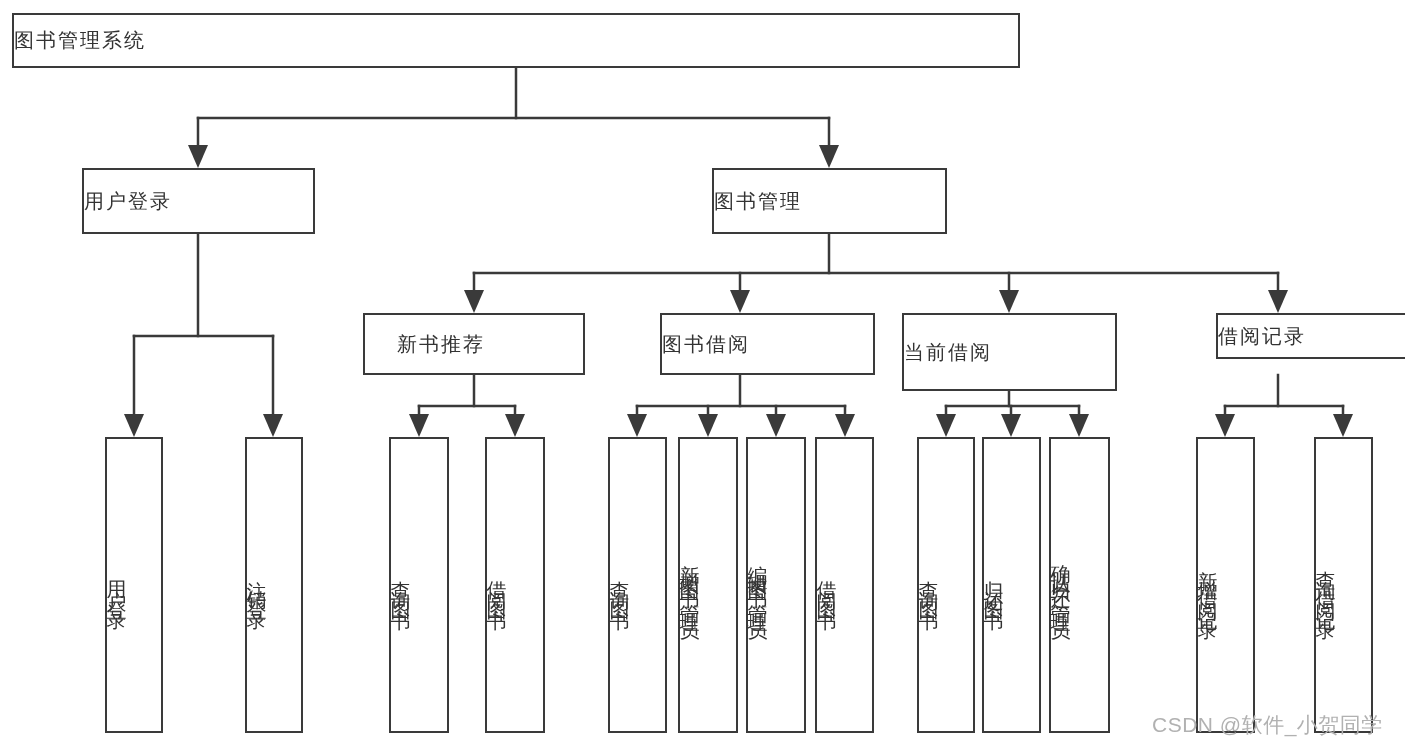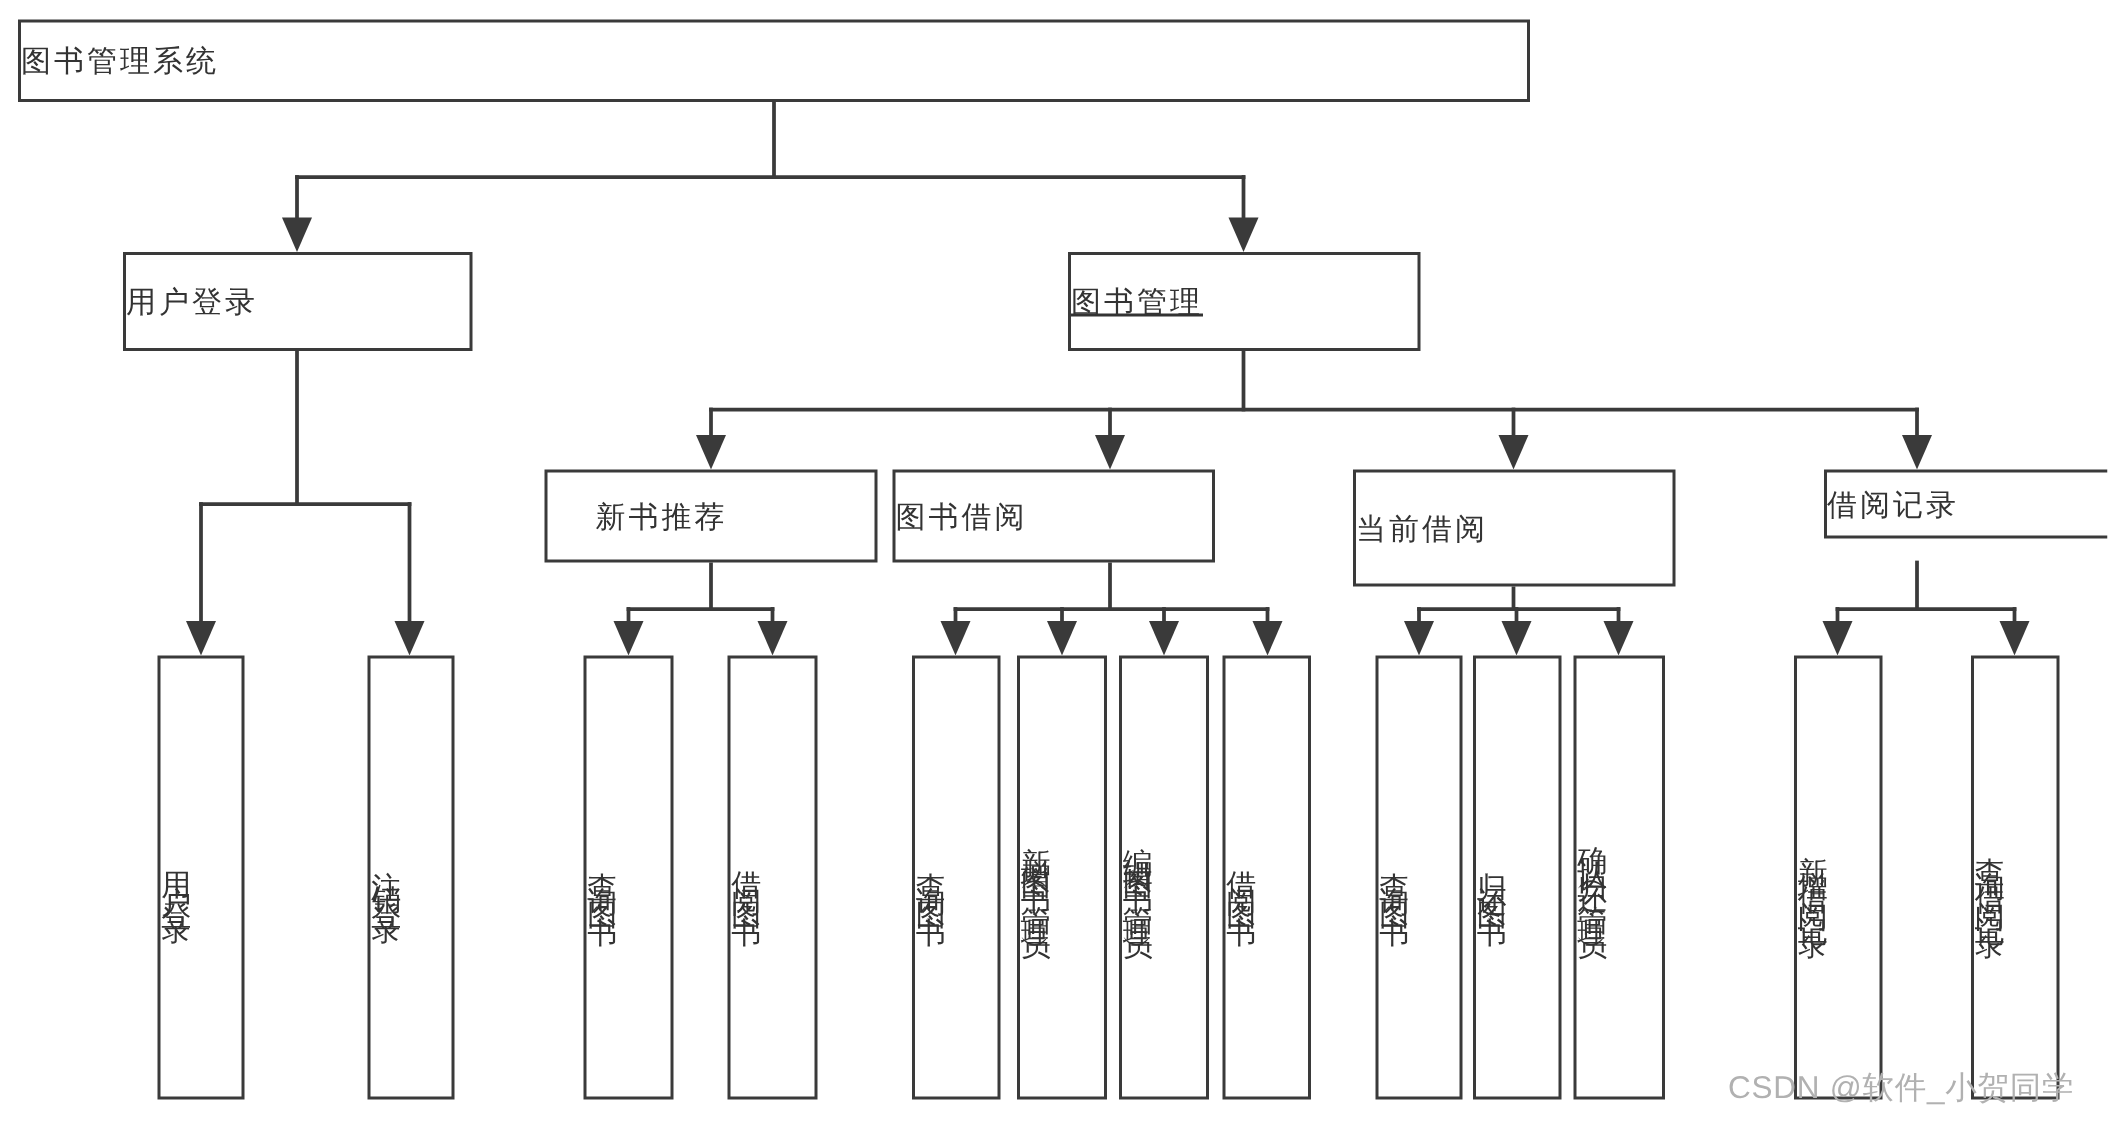--- a/index.html
+++ b/index.html
@@ -31,23 +31,23 @@
   .v-label {
     writing-mode: vertical-rl;
     text-orientation: mixed;
     font-size: 20px;
     letter-spacing: 10px;
     line-height: 1;
     white-space: nowrap;
   }
   .root-box   { left: 12px;  top: 13px;  width: 1008px; height: 55px; }
   .b0         { left: 82px;  top: 168px; width: 233px;  height: 66px; }
-  .b1         { left: 712px; top: 168px; width: 235px;  height: 66px; text-decoration: underline; }
+  .b1         { left: 712px; top: 168px; width: 235px;  height: 66px; }
   .g0         { left: 363px; top: 313px; width: 222px;  height: 62px; padding-left: 32px; }
-  .g1         { left: 595px; top: 313px; width: 215px;  height: 62px; }
+  .g1         { left: 660px; top: 313px; width: 215px;  height: 62px; }
   .g2         { left: 902px; top: 313px; width: 215px;  height: 78px; }
   .g3         { left: 1216px;top: 313px; width: 212px;  height: 46px; }
   .leaf       { top: 437px;  height: 296px; }
   .l00 { left: 105px;  width: 58px; }
   .l01 { left: 245px;  width: 58px; }
   .l10 { left: 389px;  width: 60px; }
   .l11 { left: 485px;  width: 60px; }
   .l20 { left: 608px;  width: 59px; }
   .l21 { left: 678px;  width: 60px; }
   .l22 { left: 746px;  width: 60px; }

